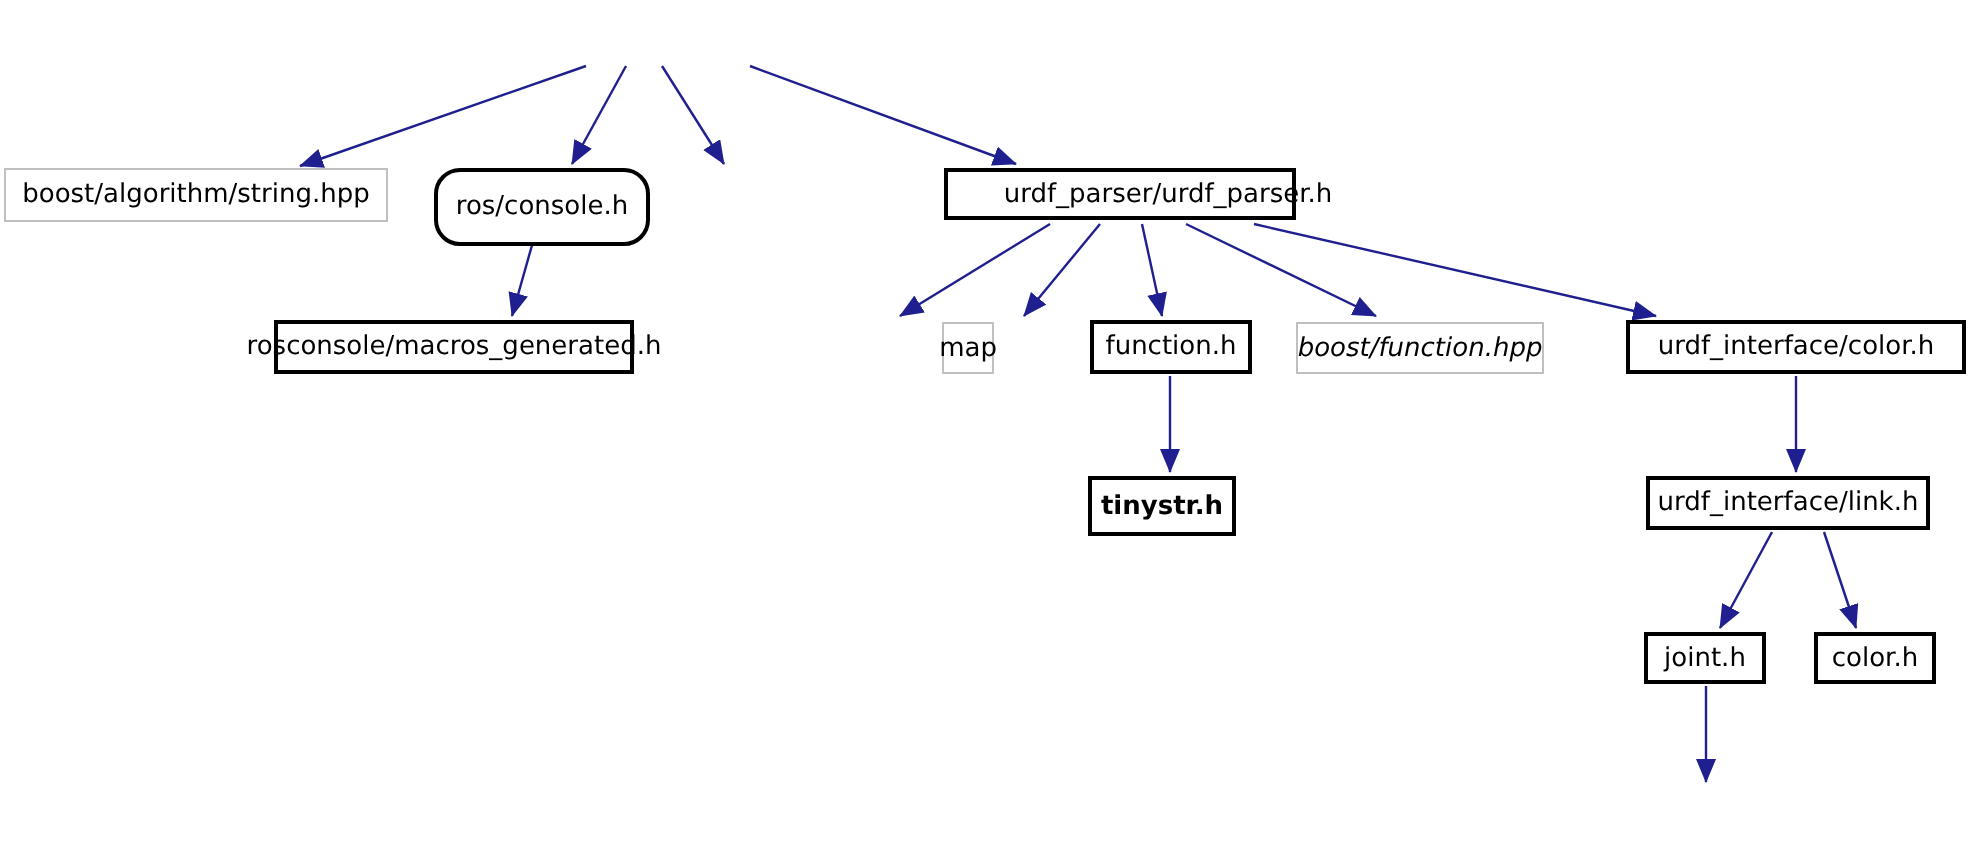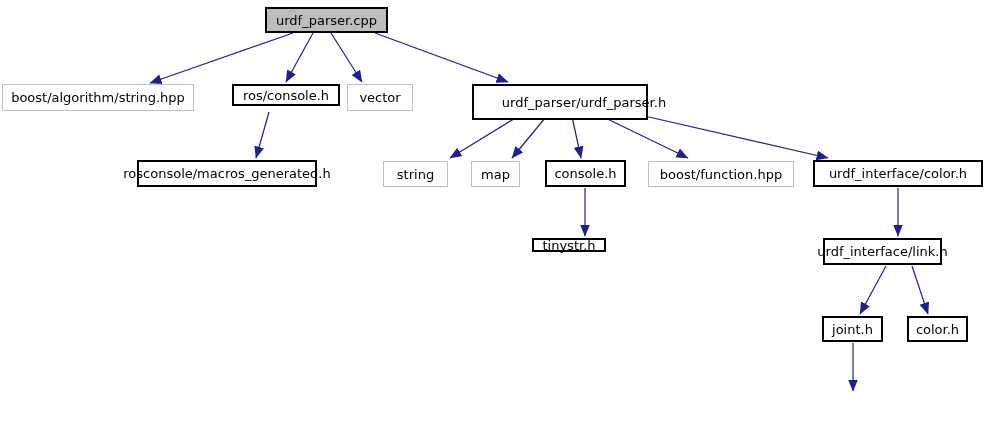--- a/index.html
+++ b/index.html
@@ -57,44 +57,41 @@
     <line x1="571" y1="112" x2="581" y2="158" marker-end="url(#arrow)"></line>
     <line x1="593" y1="112" x2="688" y2="158" marker-end="url(#arrow)"></line>
     <line x1="627" y1="112" x2="828" y2="158" marker-end="url(#arrow)"></line>
     <line x1="585" y1="188" x2="585" y2="236" marker-end="url(#arrow)"></line>
     <line x1="898" y1="188" x2="898" y2="236" marker-end="url(#arrow)"></line>
     <line x1="886" y1="266" x2="860" y2="314" marker-end="url(#arrow)"></line>
     <line x1="912" y1="266" x2="928" y2="314" marker-end="url(#arrow)"></line>
     <line x1="853" y1="343" x2="853" y2="391" marker-end="url(#arrow)"></line>
   </svg>
 
-  <div class="node root" style="left:265px;top:7px;width:123px;height:26px;">urdf_parser.cpp</div>
 
   <div class="node external" style="left:2px;top:84px;width:192px;height:27px;">boost/algorithm/string.hpp</div>
 
-  <div class="node linked" style="left:232px;top:84px;width:108px;height:22px;">ros/console.h</div>
+  <div class="node linked" style="left:217px;top:84px;width:108px;height:39px;border-radius:13px;">ros/console.h</div>
 
-  <div class="node external" style="left:347px;top:84px;width:66px;height:27px;">vector</div>
 
-  <div class="node linked" style="left:472px;top:84px;width:176px;height:36px;padding-left:48px;">urdf_parser/urdf_parser.h</div>
+  <div class="node linked" style="left:472px;top:84px;width:176px;height:26px;padding-left:48px;">urdf_parser/urdf_parser.h</div>
 
   <div class="node linked" style="left:137px;top:160px;width:180px;height:27px;">rosconsole/macros_generated.h</div>
 
-  <div class="node external" style="left:383px;top:161px;width:65px;height:26px;">string</div>
 
-  <div class="node external" style="left:471px;top:161px;width:49px;height:26px;">map</div>
+  <div class="node external" style="left:471px;top:161px;width:26px;height:26px;">map</div>
 
-  <div class="node linked" style="left:545px;top:160px;width:81px;height:27px;">console.h</div>
+  <div class="node linked" style="left:545px;top:160px;width:81px;height:27px;">function.h</div>
 
-  <div class="node external" style="left:648px;top:161px;width:146px;height:26px;">boost/function.hpp</div>
+  <div class="node external" style="left:648px;top:161px;width:124px;height:26px;font-style:italic;">boost/function.hpp</div>
 
   <div class="node linked" style="left:813px;top:160px;width:170px;height:27px;">urdf_interface/color.h</div>
 
-  <div class="node linked" style="left:532px;top:238px;width:74px;height:14px;">tinystr.h</div>
+  <div class="node linked" style="left:544px;top:238px;width:74px;height:30px;font-weight:bold;">tinystr.h</div>
 
-  <div class="node linked" style="left:823px;top:238px;width:119px;height:27px;">urdf_interface/link.h</div>
+  <div class="node linked" style="left:823px;top:238px;width:142px;height:27px;">urdf_interface/link.h</div>
 
   <div class="node linked" style="left:822px;top:316px;width:61px;height:26px;">joint.h</div>
 
   <div class="node linked" style="left:907px;top:316px;width:61px;height:26px;">color.h</div>
 
 
 </div>
 
 </body></html>

